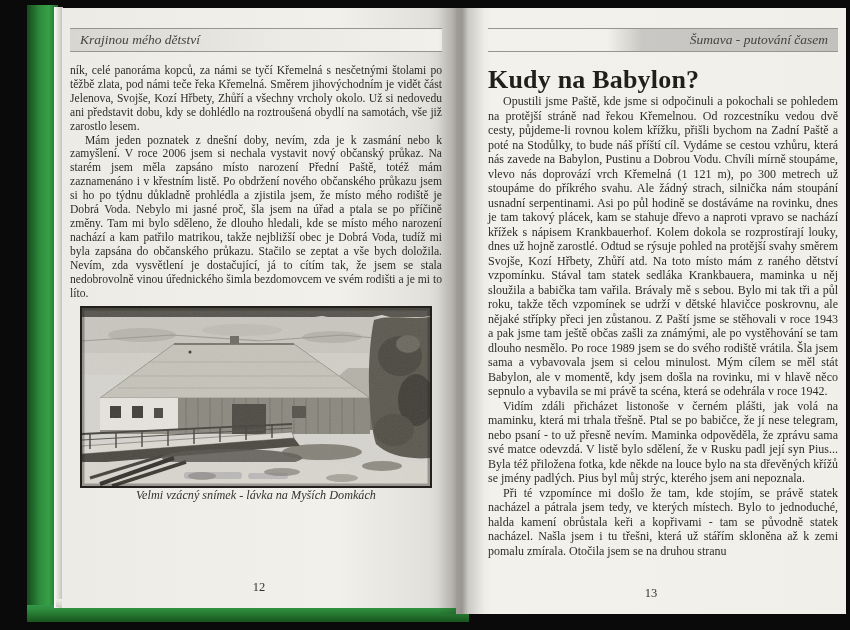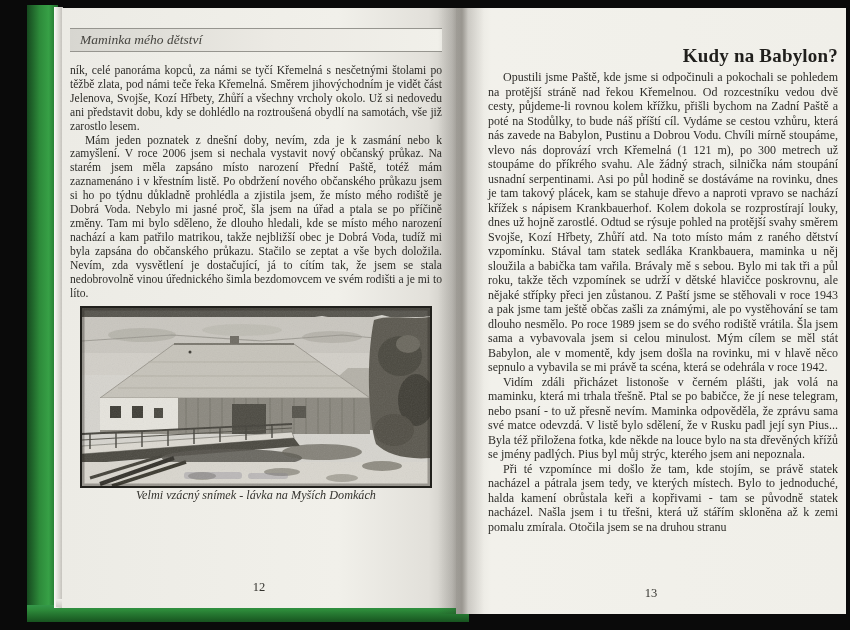--- a/index.html
+++ b/index.html
@@ -53,22 +53,22 @@
   }
   .rh-left  { background:linear-gradient(90deg,#d7d6d0 0%,#eceae4 55%,#f1f0ea 100%); padding-left:10px; }
   .rh-right { background:linear-gradient(90deg,#f2f1eb 0%,#f2f1eb 34%,#c9c8c4 44%,#c2c1bd 100%);
               justify-content:flex-end; padding-right:10px; }
   .body-text { text-align:justify; }
   .body-left  { margin-top:12px; font-size:11.6px; line-height:13.9px; }
   .body-right { font-size:12px;   line-height:14.5px; }
   .body-text p { margin:0; }
   .body-text p.indent { text-indent:15px; }
   .chapter-title {
-    margin:14px 0 0 0; font-size:19px; line-height:28px; font-weight:bold;
-    color:#201f1c; letter-spacing:0.2px;text-align:right;
+    margin:14px 0 0 0; font-size:26px; line-height:28px; font-weight:bold;
+    color:#201f1c; letter-spacing:0.2px;
   }
   figure.photo {
     margin:6px auto 0 auto; width:348px; height:178px;
     border:2px solid #21201c; background:#d6d4ce; overflow:hidden;
   }
   figure.photo svg { display:block; width:348px; height:178px; }
   .caption {
     margin-top:0; text-align:center; font-style:italic;
     font-size:12.2px; color:#34332e;
   }
@@ -82,21 +82,21 @@
 
 <div class="stage">
 
   <div class="cover-left"></div>
   <div class="cover-bottom"></div>
   <div class="edge-left"></div>
   <div class="edge-bottom"></div>
 
   <div class="page page-left">
     <div class="running-head rh-left">
-      <span>Maminka mého dětství</span>
+      <span>Krajinou mého dětství</span>
     </div>
     <div class="body-text body-left">
       <p>ník, celé panoráma kopců, za námi se tyčí Křemelná s nesčetnými štolami po těžbě zlata, pod námi teče řeka Křemelná. Směrem jihovýchodním je vidět část Jelenova, Svojše, Kozí Hřbety, Zhůří a všechny vrcholy okolo. Už si nedovedu ani představit dobu, kdy se dohlédlo na roztroušená obydlí na samotách, vše již zarostlo lesem.</p>
       <p class="indent">Mám jeden poznatek z dnešní doby, nevím, zda je k zasmání nebo k zamyšlení. V roce 2006 jsem si nechala vystavit nový občanský průkaz. Na starém jsem měla zapsáno místo narození Přední Paště, totéž mám zaznamenáno i v křestním listě. Po obdržení nového občanského průkazu jsem si ho po týdnu důkladně prohlédla a zjistila jsem, že místo mého rodiště je Dobrá Voda. Nebylo mi jasné proč, šla jsem na úřad a ptala se po příčině změny. Tam mi bylo sděleno, že dlouho hledali, kde se místo mého narození nachází a kam patřilo matrikou, takže nejbližší obec je Dobrá Voda, tudíž mi byla zapsána do občanského průkazu. Stačilo se zeptat a vše bych doložila. Nevím, zda vysvětlení je dostačující, já to cítím tak, že jsem se stala nedobrovolně vinou úřednického šimla bezdomovcem ve svém rodišti a je mi to líto.</p>
     </div>
 
     <figure class="photo">
       <svg viewBox="0 0 348 178" preserveAspectRatio="none" role="img">
         <defs>
           <filter id="grain" x="0" y="0" width="100%" height="100%">
@@ -166,20 +166,23 @@
 
         <rect width="348" height="178" filter="url(#grain)" opacity="0.12"></rect>
         <rect x="1" y="1" width="346" height="176" fill="none" stroke="rgba(40,38,32,0.35)" stroke-width="3"></rect>
       </svg>
     </figure>
     <div class="caption">Velmi vzácný snímek - lávka na Myších Domkách</div>
     <div class="pagenum">12</div>
   </div>
 
   <div class="page page-right">
+    <div class="running-head rh-right">
+      <span>Šumava - putování časem</span>
+    </div>
     <h1 class="chapter-title">Kudy na Babylon?</h1>
     <div class="body-text body-right">
       <p class="indent">Opustili jsme Paště, kde jsme si odpočinuli a pokochali se pohledem na protější stráně nad řekou Křemelnou. Od rozcestníku vedou dvě cesty, půjdeme-li rovnou kolem křížku, přišli bychom na Zadní Paště a poté na Stodůlky, to bude náš příští cíl. Vydáme se cestou vzhůru, která nás zavede na Babylon, Pustinu a Dobrou Vodu. Chvíli mírně stoupáme, vlevo nás doprovází vrch Křemelná (1 121 m), po 300 metrech už stoupáme do příkrého svahu. Ale žádný strach, silnička nám stoupání usnadní serpentinami. Asi po půl hodině se dostáváme na rovinku, dnes je tam takový plácek, kam se stahuje dřevo a naproti vpravo se nachází křížek s nápisem Krankbauerhof. Kolem dokola se rozprostírají louky, dnes už hojně zarostlé. Odtud se rýsuje pohled na protější svahy směrem Svojše, Kozí Hřbety, Zhůří atd. Na toto místo mám z raného dětství vzpomínku. Stával tam statek sedláka Krankbauera, maminka u něj sloužila a babička tam vařila. Brávaly mě s sebou. Bylo mi tak tři a půl roku, takže těch vzpomínek se udrží v dětské hlavičce poskrovnu, ale nějaké střípky přeci jen zůstanou. Z Paští jsme se stěhovali v roce 1943 a pak jsme tam ještě občas zašli za známými, ale po vystěhování se tam dlouho nesmělo. Po roce 1989 jsem se do svého rodiště vrátila. Šla jsem sama a vybavovala jsem si celou minulost. Mým cílem se měl stát Babylon, ale v momentě, kdy jsem došla na rovinku, mi v hlavě něco sepnulo a vybavila se mi právě ta scéna, která se odehrála v roce 1942.</p>
       <p class="indent">Vidím zdáli přicházet listonoše v černém plášti, jak volá na maminku, která mi trhala třešně. Ptal se po babičce, že jí nese telegram, nebo psaní - to už přesně nevím. Maminka odpověděla, že zprávu sama své matce odevzdá. V listě bylo sdělení, že v Rusku padl její syn Pius... Byla též přiložena fotka, kde někde na louce bylo na sta dřevěných křížů se jmény padlých. Pius byl můj strýc, kterého jsem ani nepoznala.</p>
       <p class="indent">Při té vzpomínce mi došlo že tam, kde stojím, se právě statek nacházel a pátrala jsem tedy, ve kterých místech. Bylo to jednoduché, halda kamení obrůstala keři a kopřivami - tam se původně statek nacházel. Našla jsem i tu třešni, která už stářím skloněna až k zemi pomalu zmírala. Otočila jsem se na druhou stranu</p>
     </div>
     <div class="pagenum">13</div>
   </div>
 
   <div class="gutter"></div>

